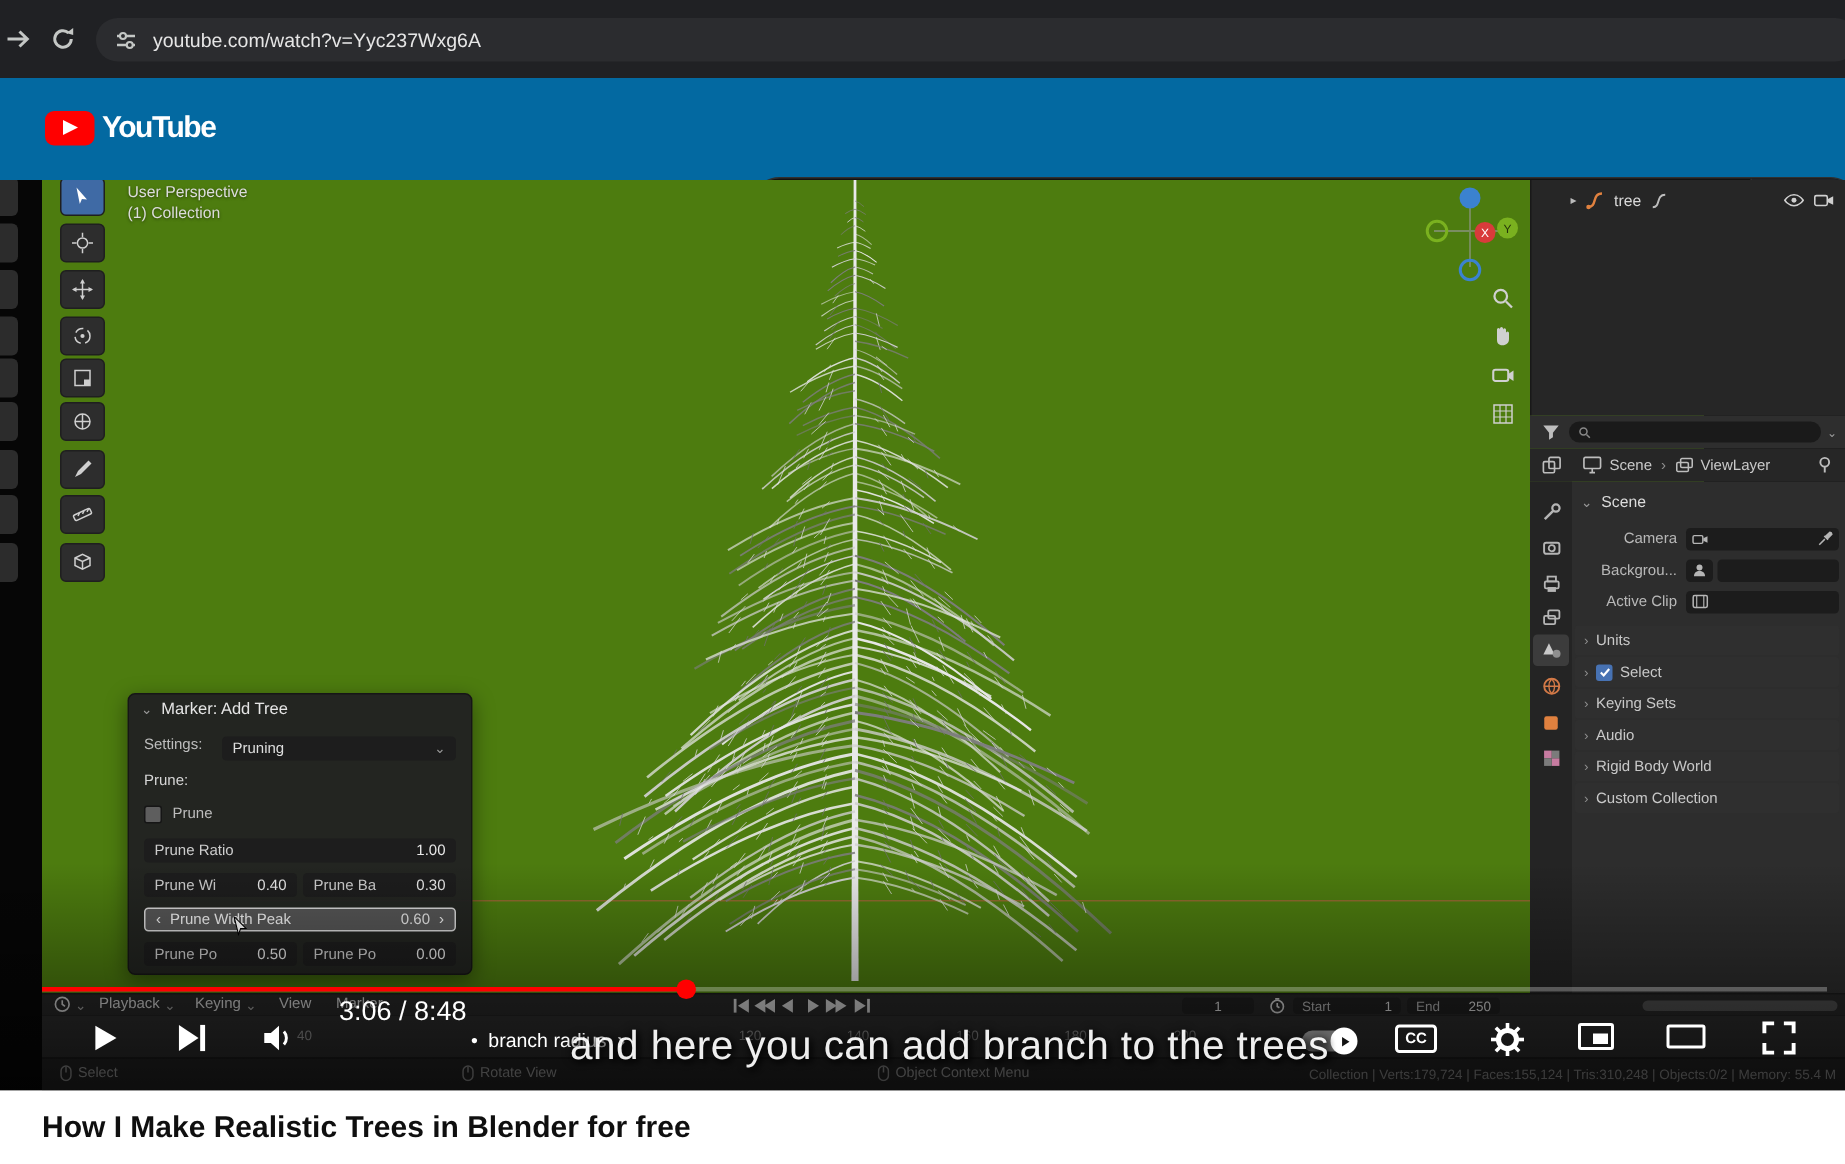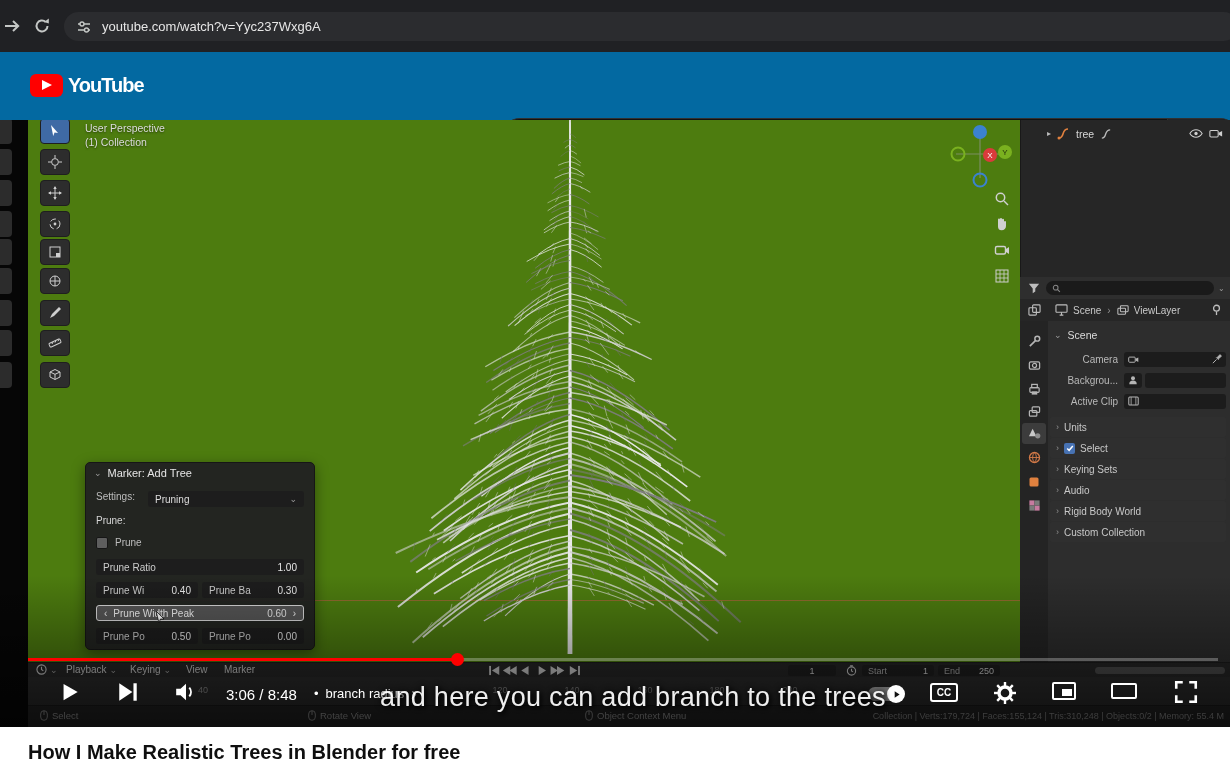--- a/index.html
+++ b/index.html
@@ -72,21 +72,21 @@
 .statusbar{position:absolute;left:0;top:585px;width:1202px;height:22px;background:#232323;border-top:1px solid #1a1a1a;color:#9a9a9a;font-size:9.5px}
 .st-item{position:absolute;top:4px;display:flex;align-items:center;gap:4px}
 .st-stats{position:absolute;top:5px;right:6px;color:#8d8d8d;font-size:9px;white-space:nowrap}
 
 
 .shade{position:absolute;left:0;top:455px;width:1230px;height:152px;background:linear-gradient(to bottom,rgba(0,0,0,0),rgba(0,0,0,.62));z-index:20;pointer-events:none}
 .progress{position:absolute;left:28px;top:538px;width:1190px;height:3px;background:rgba(255,255,255,.28);z-index:30;cursor:pointer}
 .progress .played{position:absolute;left:0;top:0;height:3px;width:430px;background:#f00}
 .knob{position:absolute;left:451px;top:533px;width:13px;height:13px;border-radius:50%;background:#f00;z-index:31;cursor:pointer}
 .ctl{position:absolute;z-index:32;display:flex;align-items:center;justify-content:center;cursor:pointer}
-.time-text{position:absolute;left:226px;top:566px;z-index:32;color:#fff;font-size:15px;white-space:nowrap}
+.time-text{position:absolute;left:226px;top:544px;z-index:32;color:#fff;font-size:18px;white-space:nowrap}
 .chapter{position:absolute;left:314px;top:566px;z-index:32;color:#fff;font-size:13px;display:flex;align-items:center;gap:7px;cursor:pointer}
 .chapter .chv{font-size:17px;line-height:13px;color:#e8e8e8}
 .cc-btn{border:2px solid #fff;border-radius:3px;color:#fff;font-weight:700;font-size:10px;width:28px;height:19px}
 .caption{position:absolute;top:562px;left:50%;transform:translateX(-50%);margin-left:18px;z-index:40;color:#fff;opacity:.93;font-size:27px;white-space:nowrap;letter-spacing:.3px;text-shadow:0 0 7px #000,2px 2px 4px rgba(0,0,0,.95);pointer-events:none}
 .autoplay{width:35px;height:14px;background:rgba(255,255,255,.35);border-radius:7px;position:relative}
 .autoplay .kn{position:absolute;right:-2px;top:-2px;width:18px;height:18px;border-radius:50%;background:#fff;display:flex;align-items:center;justify-content:center}
 .mini-ic{width:24px;height:18px;border:2px solid #fff;border-radius:2px;position:relative}
 .mini-ic div{position:absolute;right:2px;bottom:2px;width:10px;height:7px;background:#fff}
 .theater-ic{width:26px;height:16px;border:2px solid #fff;border-radius:2px}
 

